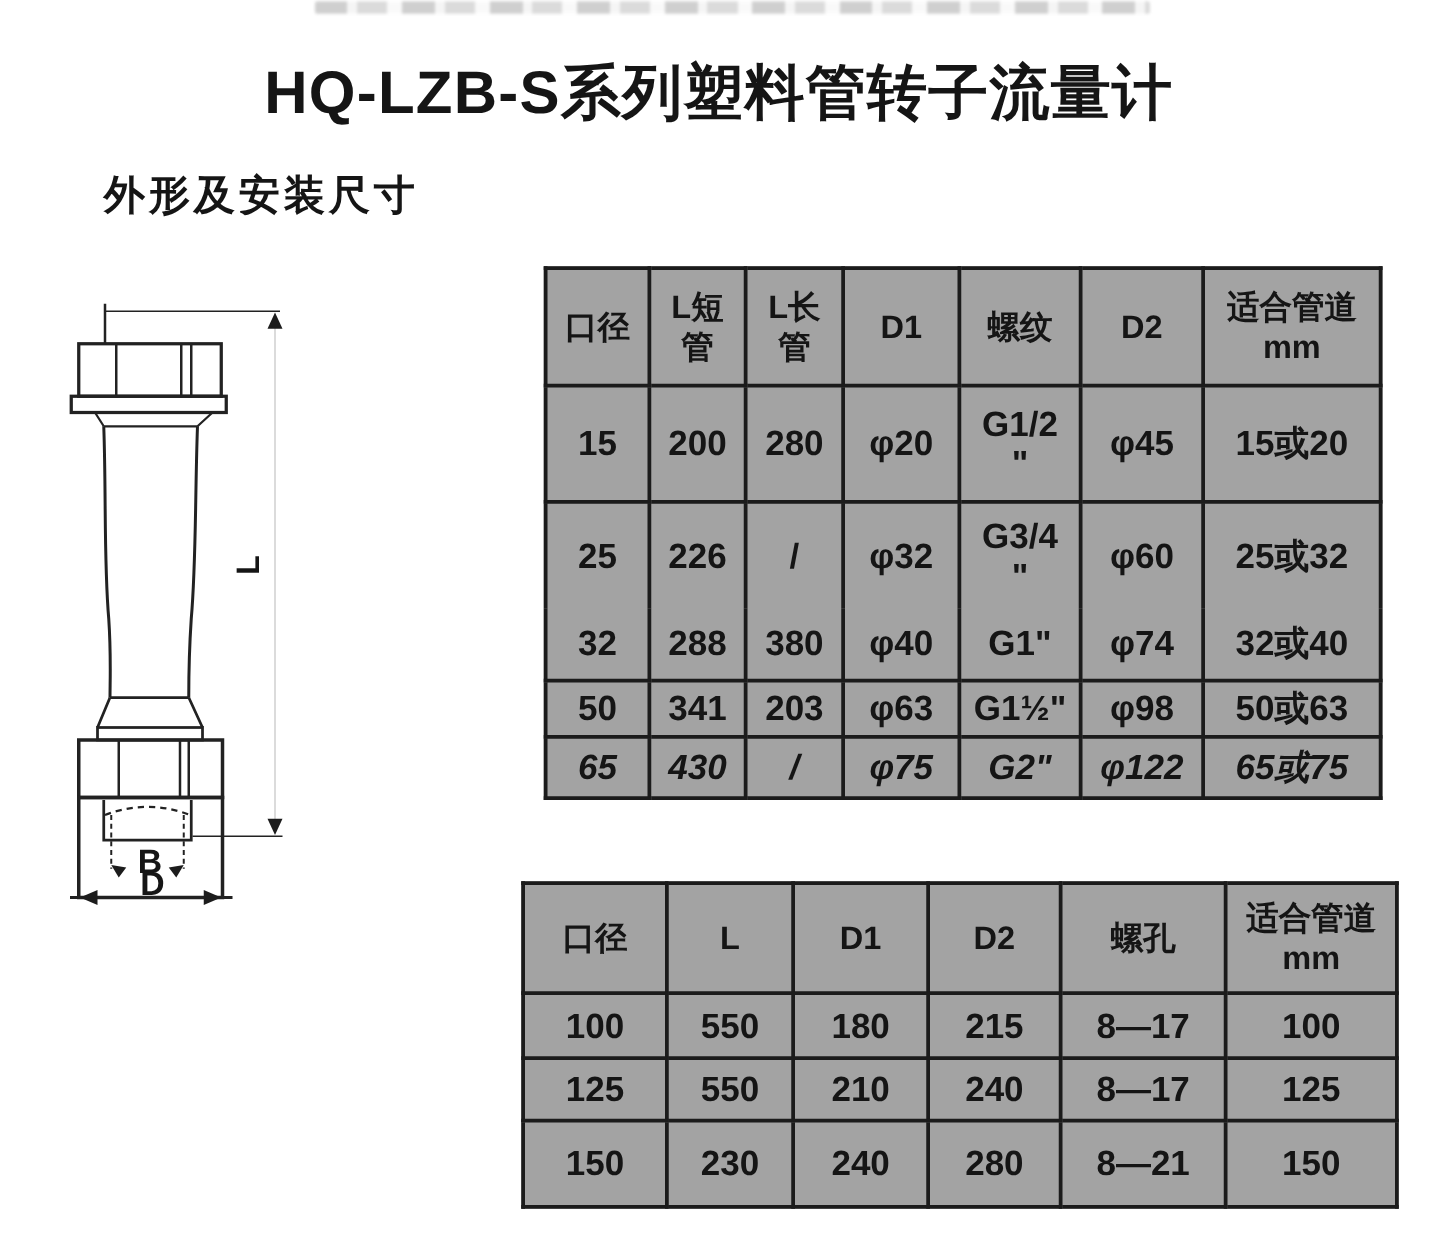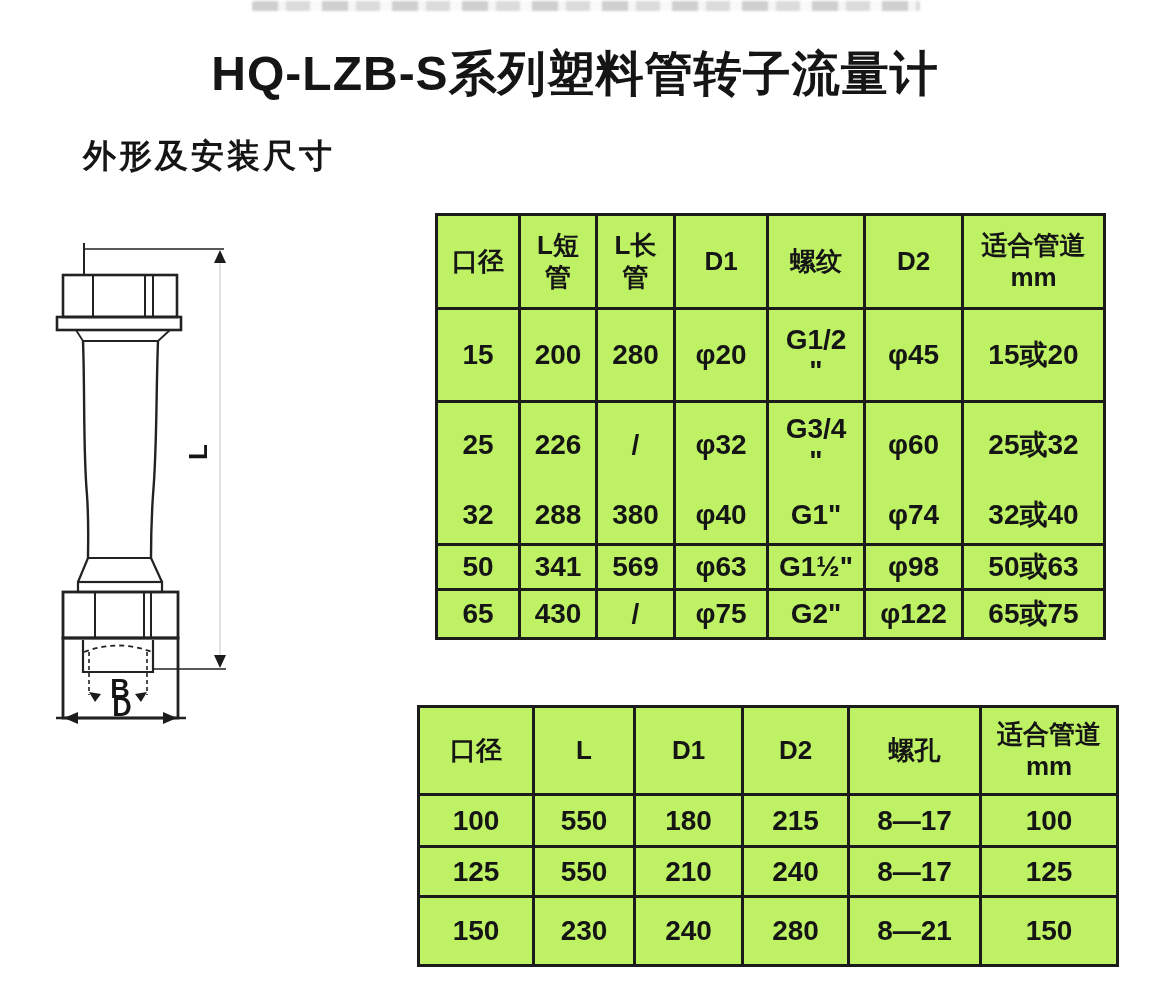--- a/index.html
+++ b/index.html
@@ -15,37 +15,37 @@
   .title {
     position:absolute; left:0; top:42px; width:1150px; margin:0; text-align:center;
     font-size:48px; font-weight:bold; letter-spacing:1px;
   }
   .section-heading {
     position:absolute; left:83px; top:134px; margin:0;
     font-size:33px; font-weight:bold; letter-spacing:3px;
   }
   .drawing { position:absolute; left:40px; top:235px; }
 
-  table { position:absolute; border-collapse:collapse; table-layout:fixed; background:#bef264; }
+  table { position:absolute; border-collapse:collapse; table-layout:fixed; background:#a3a3a3; }
   th,td {
     border:3px solid #1b1b1b; text-align:center; vertical-align:middle; padding:0;
     font-weight:bold; white-space:pre-line; overflow:hidden;
   }
   th { font-size:26px; line-height:1.22; }
   td { font-size:28px; line-height:1.12; }
 
   .t1 { left:435px; top:213px; width:668px; }
   .t2 { left:417px; top:705px; width:699px; }
 
   .t1 tr.rh { height:94px; }
   .t1 tr.r0 { height:93px; }
   .t1 tr.r1 { height:85px; }
   .t1 tr.r2 { height:58px; }
   .t1 tr.r3 { height:45px; }
-  .t1 tr.r4 { height:49px; }
+  .t1 tr.r4 { height:49px;font-style:italic; }
 
   .t2 tr.rh { height:88px; }
   .t2 tr.r0 { height:52px; }
   .t2 tr.r1 { height:50px; }
   .t2 tr.r2 { height:69px; }
 
   
   tr.nb td { border-bottom:0; }
   tr.nt td { border-top:0; }
 </style>
@@ -150,21 +150,21 @@
         <td>288</td>
         <td>380</td>
         <td>φ40</td>
         <td>G1"</td>
         <td>φ74</td>
         <td>32或40</td>
       </tr>
       <tr class="r3">
         <td>50</td>
         <td>341</td>
-        <td>569</td>
+        <td>203</td>
         <td>φ63</td>
         <td>G1½"</td>
         <td>φ98</td>
         <td>50或63</td>
       </tr>
       <tr class="r4">
         <td>65</td>
         <td>430</td>
         <td>/</td>
         <td>φ75</td>

